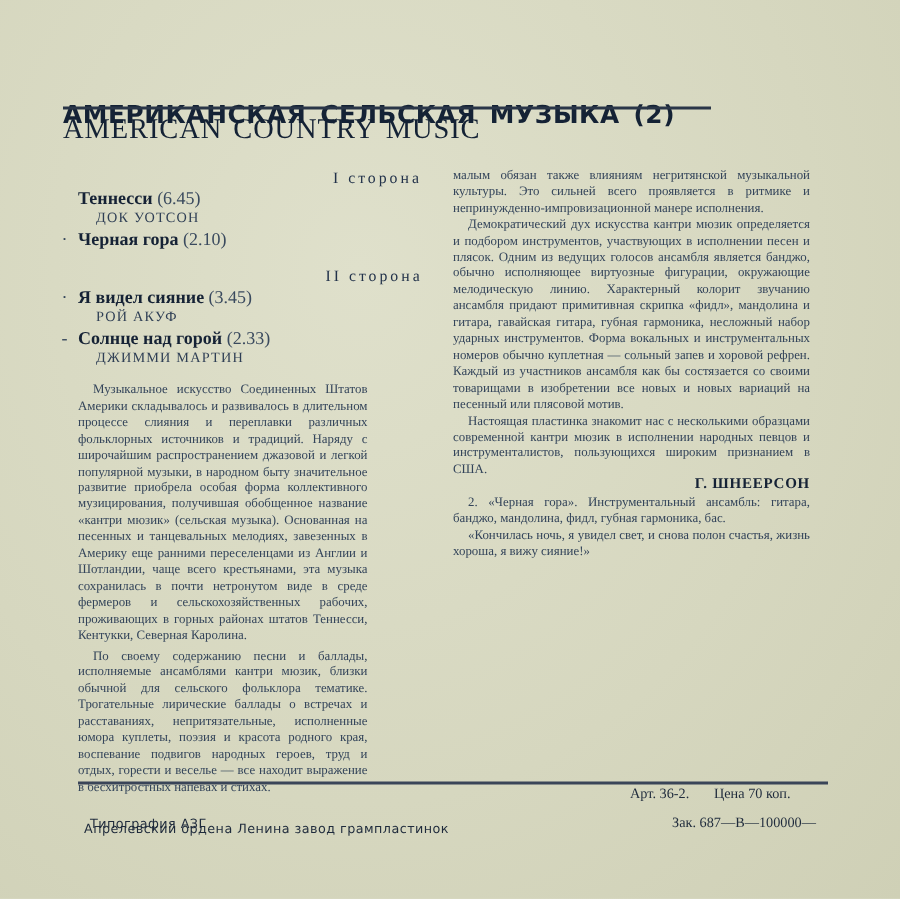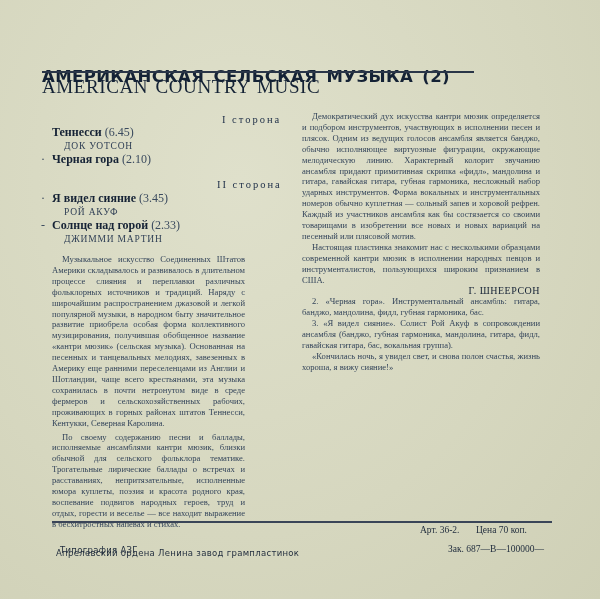--- a/index.html
+++ b/index.html
@@ -28,21 +28,21 @@
   .col-left { left:52px; top:254px; width:193px; }
   .col-right { left:302px; top:111px; width:238px; }
   .col p { margin:0; text-indent:10px; }
   .col p.noind { text-indent:0; }
   .side { position:absolute; font-size:10.5px; letter-spacing:2px; color:#22324a; }
   .track { position:absolute; left:52px; font-size:12px; }
   .track .t { font-weight:bold; color:#152235; }
   .track .d { color:#3a4a5e; }
   .track .a { display:block; margin-left:12px; font-family:Liberation Serif, serif; font-size:9.5px; letter-spacing:0.8px; color:#2f3f55; line-height:12px; }
   .bullet { position:absolute; left:41px; font-size:12px; color:#33445a; }
-  .author { text-align:right; font-weight:normal; font-size:10px; color:#152235; letter-spacing:0.5px; }
+  .author { text-align:right; font-weight:bold; font-size:10px; color:#152235; letter-spacing:0.5px; }
   .rule-bottom { position:absolute; left:52px; top:521px; width:500px; height:1.5px; background:#3a4558; }
   .foot { position:absolute; font-size:9.5px; color:#1f2b3c; }
   .foot-sans { font-family:"DejaVu Sans", sans-serif; font-size:8.5px; letter-spacing:0.3px; }
 </style>
 </head>
 <body>
 
 <div>
 
   <div class="title-ru">АМЕРИКАНСКАЯ СЕЛЬСКАЯ МУЗЫКА (2)</div>
@@ -78,25 +78,25 @@
     <span class="d">(2.33)</span>
     <span class="a">ДЖИММИ МАРТИН</span>
   </div>
 
   <div class="col col-left">
     <p>Музыкальное искусство Соединенных Штатов Америки складывалось и развивалось в длительном процессе слияния и переплавки различных фольклорных источников и традиций. Наряду с широчайшим распространением джазовой и легкой популярной музыки, в народном быту значительное развитие приобрела особая форма коллективного музицирования, получившая обобщенное название «кантри мюзик» (сельская музыка). Основанная на песенных и танцевальных мелодиях, завезенных в Америку еще ранними переселенцами из Англии и Шотландии, чаще всего крестьянами, эта музыка сохранилась в почти нетронутом виде в среде фермеров и сельскохозяйственных рабочих, проживающих в горных районах штатов Теннесси, Кентукки, Северная Каролина.</p>
     <p style="margin-top:3px;">По своему содержанию песни и баллады, исполняемые ансамблями кантри мюзик, близки обычной для сельского фольклора тематике. Трогательные лирические баллады о встречах и расставаниях, непритязательные, исполненные юмора куплеты, поэзия и красота родного края, воспевание подвигов народных героев, труд и отдых, горести и веселье — все находит выражение в бесхитростных напевах и стихах.</p>
   </div>
 
   <div class="col col-right">
+    <p class="noind">малым обязан также влияниям негритянской музыкальной культуры. Это сильней всего проявляется в ритмике и непринужденно-импровизационной манере исполнения.</p>
     <p>Демократический дух искусства кантри мюзик определяется и подбором инструментов, участвующих в исполнении песен и плясок. Одним из ведущих голосов ансамбля является банджо, обычно исполняющее виртуозные фигурации, окружающие мелодическую линию. Характерный колорит звучанию ансамбля придают примитивная скрипка «фидл», мандолина и гитара, гавайская гитара, губная гармоника, несложный набор ударных инструментов. Форма вокальных и инструментальных номеров обычно куплетная — сольный запев и хоровой рефрен. Каждый из участников ансамбля как бы состязается со своими товарищами в изобретении все новых и новых вариаций на песенный или плясовой мотив.</p>
     <p>Настоящая пластинка знакомит нас с несколькими образцами современной кантри мюзик в исполнении народных певцов и инструменталистов, пользующихся широким признанием в США.</p>
     <div class="author">Г. ШНЕЕРСОН</div>
     <p>2. «Черная гора». Инструментальный ансамбль: гитара, банджо, мандолина, фидл, губная гармоника, бас.</p>
-    <p>3. «Я видел сияние». Солист Рой Акуф в сопровождении ансамбля (банджо, губная гармоника, мандолина, гитара, фидл, гавайская гитара, бас, вокальная группа).</p>
     <p>«Кончилась ночь, я увидел свет, и снова полон счастья, жизнь хороша, я вижу сияние!»</p>
   </div>
 
   <div class="rule-bottom"></div>
   <div class="foot foot-sans" style="left:56px; top:548px;">Апрелевский ордена Ленина завод грампластинок</div>
   <div class="foot foot-sans" style="left:60px; top:545px;">Типография АЗГ</div>
   <div class="foot" style="left:420px; top:525px;">Арт. 36-2.</div>
   <div class="foot" style="left:476px; top:525px;">Цена 70 коп.</div>
   <div class="foot" style="left:448px; top:544px;">Зак. 687—В—100000—</div>
 

